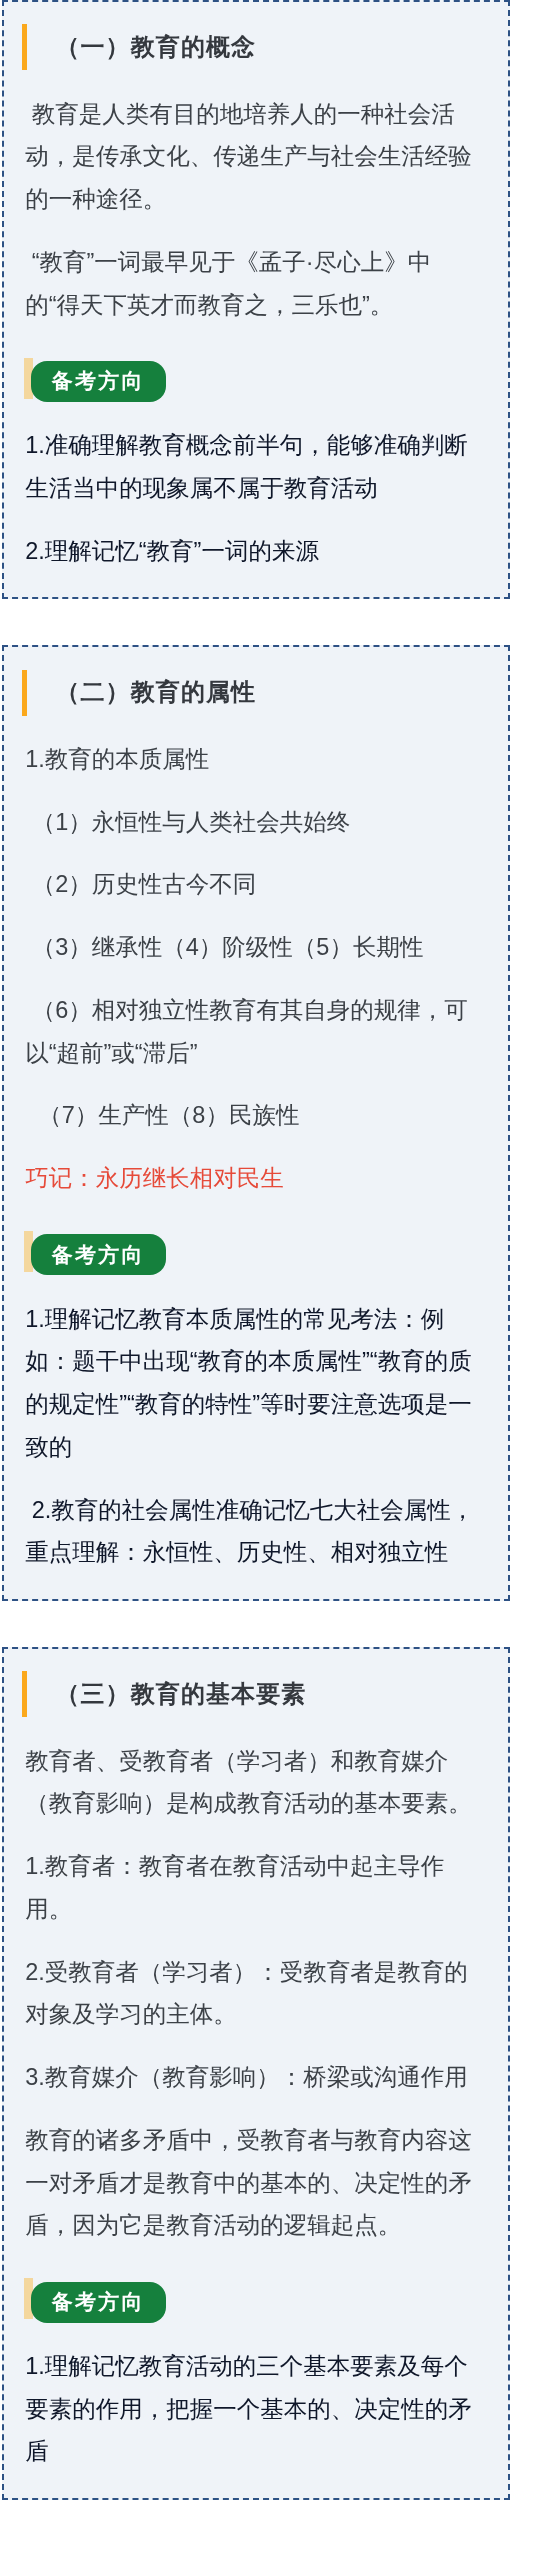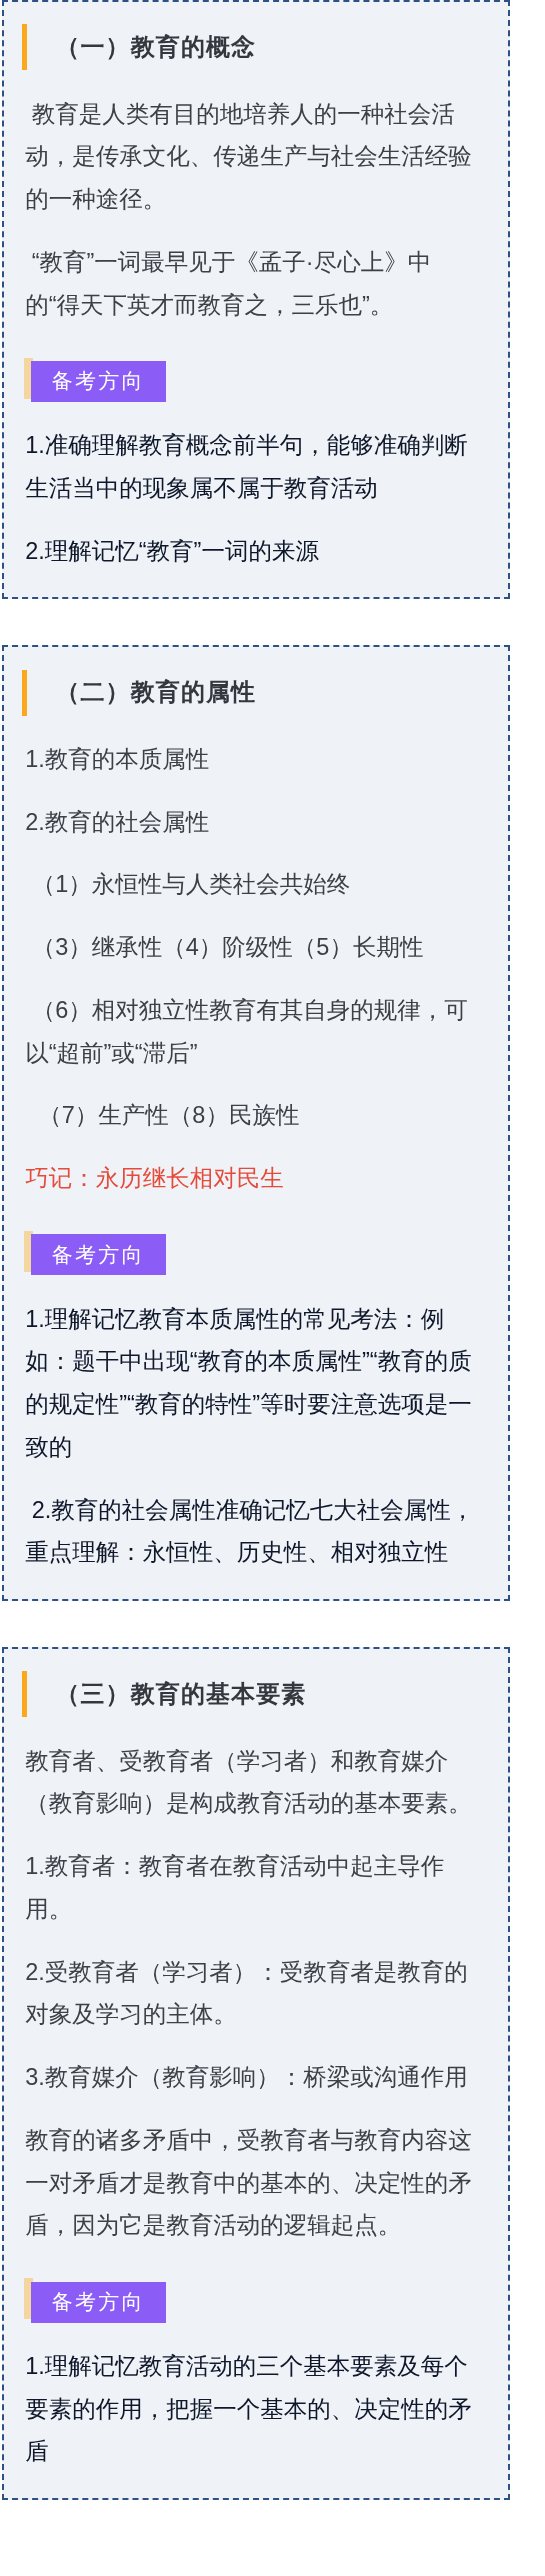--- a/index.html
+++ b/index.html
@@ -62,27 +62,28 @@
     position: absolute;
     left: -6.7px;
     top: -3.4px;
     width: 9px;
     height: 100%;
     background: #f4d79e;
   }
   .badge-label {
     position: relative;
     display: inline-block;
-    background: #8b5cf6;
+    background: #15803d;
     color: #ffffff;
     font-size: 21px;
-    font-weight: normal;
+    font-weight: bold;
     letter-spacing: 2.2px;
     line-height: 1.15;
     padding: 8.4px 21px;
+    border-radius: 16px;
   }
   .note-text {
     margin: 0 0 20px 0;
     font-size: 23.5px;
     line-height: 1.82;
     color: #0f172a;
     white-space: pre-wrap;
   }
   .card p:last-child { margin-bottom: 0; }
 </style>
@@ -105,22 +106,22 @@
     <p class="note-text">1.准确理解教育概念前半句，能够准确判断生活当中的现象属不属于教育活动</p>
     <p class="note-text">2.理解记忆“教育”一词的来源</p>
   </section>
 
   <section class="card">
     <header class="section-title">
       <span class="accent-bar"></span>
       <h2>（二）教育的属性</h2>
     </header>
     <p class="body-text">1.教育的本质属性</p>
-    <p class="body-text">2.教育的社会属性</p>
     <p class="body-text"> （1）永恒性与人类社会共始终</p>
+    <p class="body-text"> （2）历史性古今不同</p>
     <p class="body-text"> （3）继承性（4）阶级性（5）长期性</p>
     <p class="body-text"> （6）相对独立性教育有其自身的规律，可以“超前”或“滞后”</p>
     <p class="body-text">  （7）生产性（8）民族性</p>
     <p class="body-text red-text">巧记：永历继长相对民生</p>
     <div class="badge-wrap">
       <span class="badge-tan"></span>
       <span class="badge-label">备考方向</span>
     </div>
     <p class="note-text">1.理解记忆教育本质属性的常见考法：例如：题干中出现“教育的本质属性”“教育的质的规定性”“教育的特性”等时要注意选项是一致的</p>
     <p class="note-text"> 2.教育的社会属性准确记忆七大社会属性，重点理解：永恒性、历史性、相对独立性</p>

